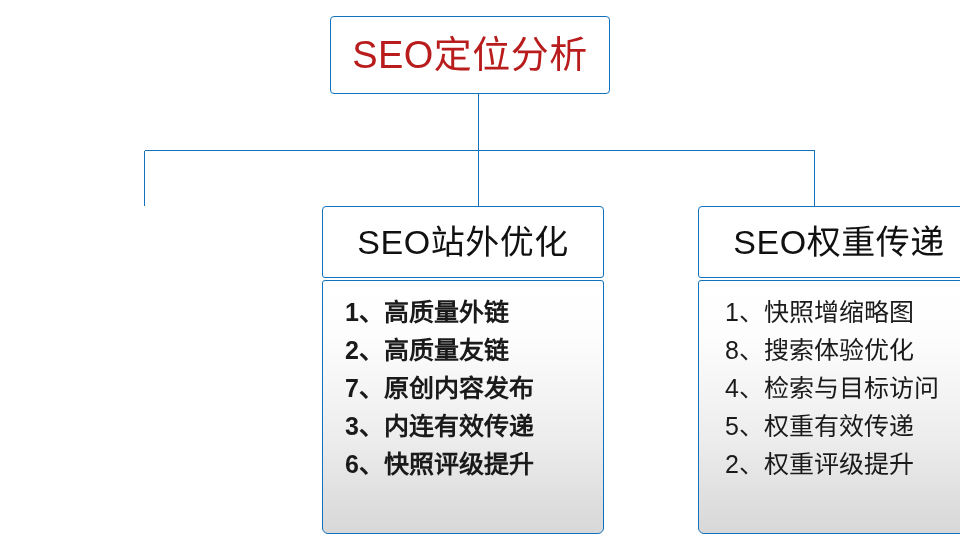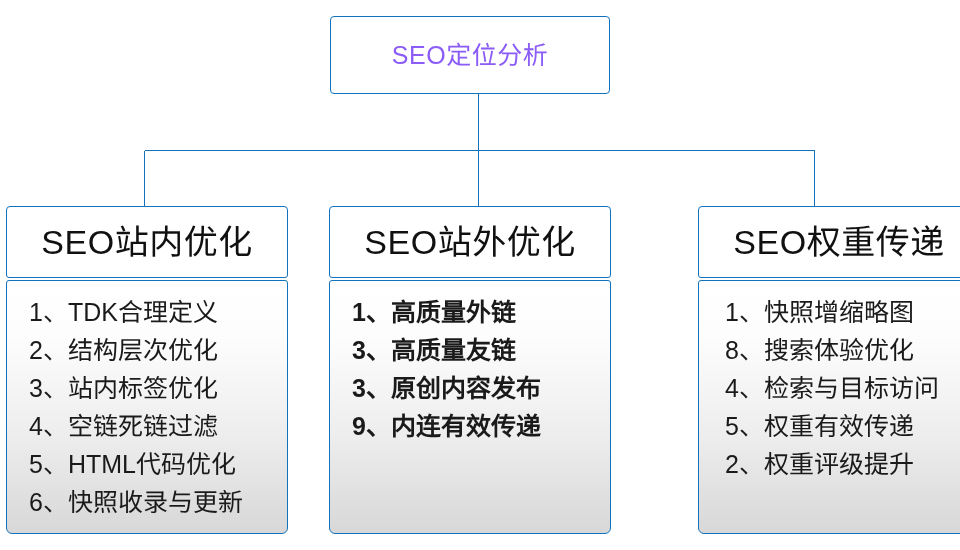--- a/index.html
+++ b/index.html
@@ -41,23 +41,23 @@
     height: 78px;
     box-sizing: border-box;
     border: 1.6px solid #1072BD;
     border-radius: 4px;
     background: #ffffff;
     display: flex;
     align-items: center;
     justify-content: center;
   }
   .root-title {
-    font-size: 25px;
+    font-size: 38px;
     line-height: 1;
-    color: #8b5cf6;
+    color: #b91c1c;
     letter-spacing: 0.5px;
     white-space: nowrap;
     text-align: right;
   }
 
   
   .branch {
     position: absolute;
     top: 206px;
   }
@@ -95,21 +95,21 @@
   }
   .item-list li {
     font-size: 25px;
     line-height: 38px;
     color: #1a1a1a;
     white-space: nowrap;
   }
 
   
   .branch-a { left: 6px;   width: 282px; }
-  .branch-b { left: 329px; width: 282px; }
+  .branch-b { left: 322px; width: 282px; }
   .branch-c { left: 698px; width: 282px; }
 
   .branch-a .item-list li { padding-left: 22px; }
   .branch-b .item-list li { padding-left: 22px; font-weight: bold; }
   .branch-c .item-list li { padding-left: 26px; }
 </style>
 </head>
 <body>
 
 <div id="diagram">
@@ -122,46 +122,32 @@
 
     <line x1="144.5" y1="150.5" x2="144.5" y2="206" stroke="#1072BD" stroke-width="1.8" shape-rendering="crispEdges"></line>
     <line x1="478.5" y1="150.5" x2="478.5" y2="206" stroke="#1072BD" stroke-width="1.8" shape-rendering="crispEdges"></line>
     <line x1="814.5" y1="150.5" x2="814.5" y2="206" stroke="#1072BD" stroke-width="1.8" shape-rendering="crispEdges"></line>
   </svg>
 
   <div class="root-node">
     <span class="root-title">SEO定位分析</span>
   </div>
 
-  <div class="branch branch-a">
-    <div class="branch-header">
-      <span class="branch-title">SEO站内优化</span>
-    </div>
-    <div class="branch-body">
-      <ul class="item-list">
-        <li>1、TDK合理定义</li>
-        <li>2、结构层次优化</li>
-        <li>3、站内标签优化</li>
-        <li>4、空链死链过滤</li>
-        <li>5、HTML代码优化</li>
-        <li>6、快照收录与更新</li>
-      </ul>
-    </div>
-  </div>
 
   <div class="branch branch-b">
     <div class="branch-header">
       <span class="branch-title">SEO站外优化</span>
     </div>
     <div class="branch-body">
       <ul class="item-list">
         <li>1、高质量外链</li>
-        <li>3、高质量友链</li>
-        <li>3、原创内容发布</li>
-        <li>9、内连有效传递</li>
+        <li>2、高质量友链</li>
+        <li>7、原创内容发布</li>
+        <li>3、内连有效传递</li>
+        <li>6、快照评级提升</li>
       </ul>
     </div>
   </div>
 
   <div class="branch branch-c">
     <div class="branch-header">
       <span class="branch-title">SEO权重传递</span>
     </div>
     <div class="branch-body">
       <ul class="item-list">

